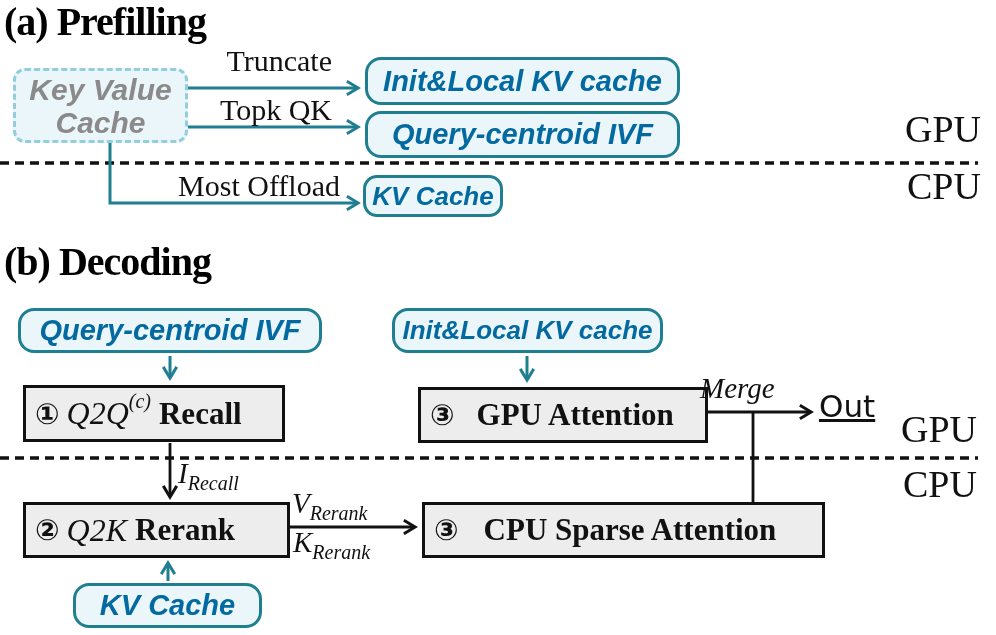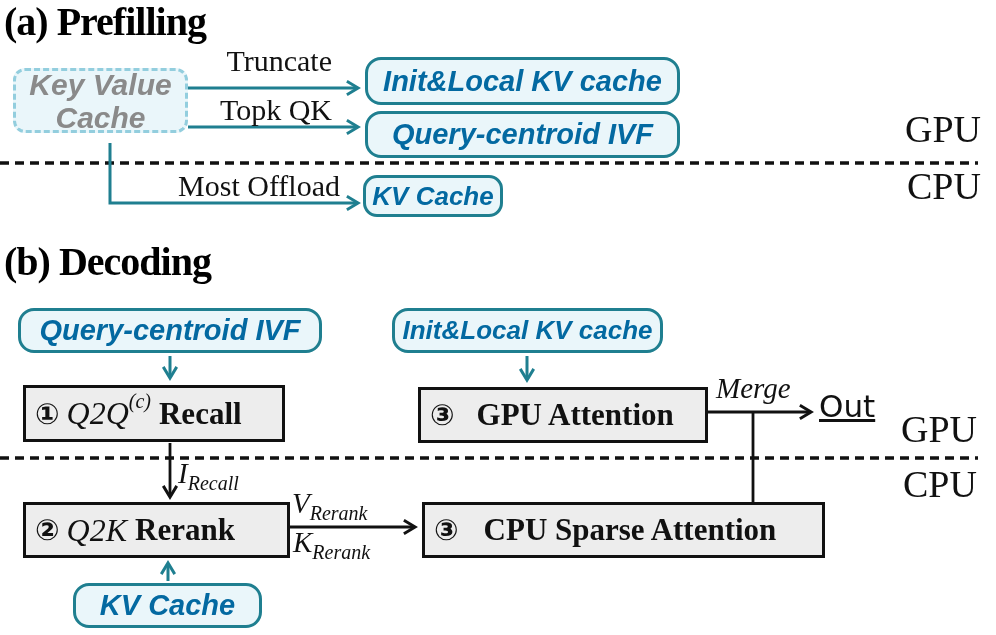--- a/index.html
+++ b/index.html
@@ -62,21 +62,21 @@
     <line x1="168" y1="581" x2="168" y2="564" stroke="#1f7f90" stroke-width="3" marker-end="url(#mTeal)"></line>
 
     <line x1="170" y1="443" x2="170" y2="496" stroke="#111" stroke-width="2.8" marker-end="url(#mBlack)"></line>
     <line x1="290" y1="527" x2="414" y2="527" stroke="#111" stroke-width="2.8" marker-end="url(#mBlack)"></line>
     <line x1="753" y1="412" x2="753" y2="502" stroke="#111" stroke-width="2.8"></line>
     <line x1="708" y1="412" x2="810" y2="412" stroke="#111" stroke-width="2.8" marker-end="url(#mBlack)"></line>
   </svg>
 
   <div class="abs sec-title" style="left:4px;top:0px">(a) Prefilling</div>
 
-  <div class="src" style="left:13px;top:68px;width:175px;height:65px">
+  <div class="src" style="left:13px;top:68px;width:175px;height:75px">
     <span>Key Value</span>
     <span>Cache</span>
   </div>
 
   <div class="elabel" style="left:200px;top:44px;width:132px">Truncate</div>
   <div class="elabel" style="left:200px;top:93px;width:132px">Topk QK</div>
   <div class="elabel" style="left:140px;top:169px;width:200px">Most Offload</div>
 
   <div class="cache" style="left:365px;top:57px;width:315px;height:48px;font-size:29px">Init&amp;Local KV cache</div>
   <div class="cache" style="left:365px;top:111px;width:315px;height:47px;font-size:29px">Query-centroid IVF</div>
@@ -117,19 +117,19 @@
   <div class="mlabel" style="left:178px;top:457px">
     <span>I</span><sub>Recall</sub>
   </div>
   <div class="mlabel" style="left:292px;top:487px">
     <span>V</span><sub>Rerank</sub>
   </div>
   <div class="mlabel" style="left:293px;top:526px">
     <span>K</span><sub>Rerank</sub>
   </div>
 
-  <div class="merge" style="left:716px;top:372px">Merge</div>
+  <div class="merge" style="left:700px;top:372px">Merge</div>
   <div class="out" style="left:819px;top:388px">Out</div>
 
   <div class="zone" style="left:901px;top:407px">GPU</div>
   <div class="zone" style="left:903px;top:462px">CPU</div>
 
 </div>
 
 </body></html>

